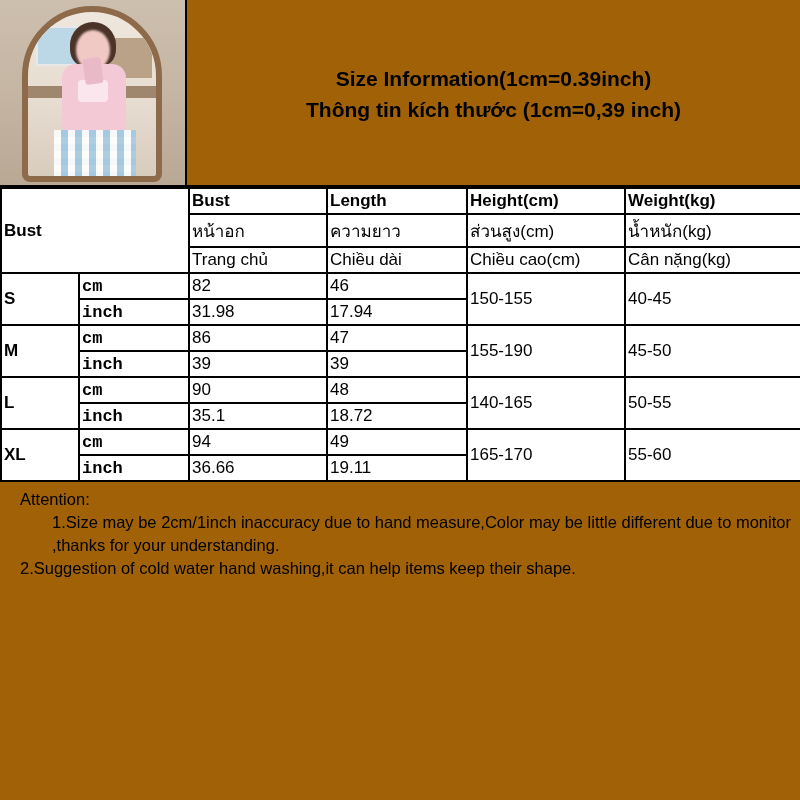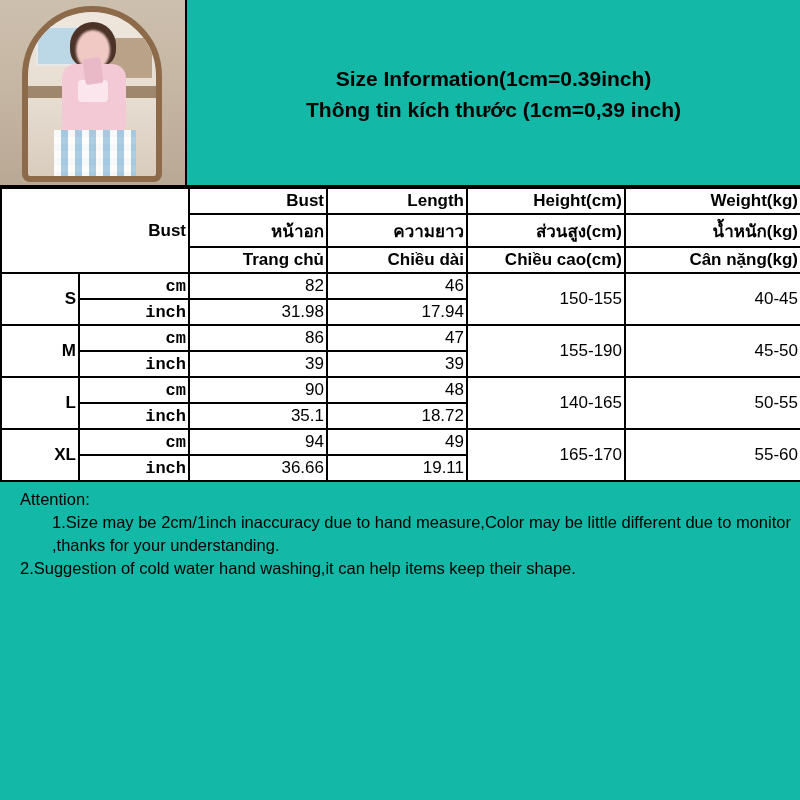--- a/index.html
+++ b/index.html
@@ -11,21 +11,21 @@
     width: 800px;
     height: 800px;
     font-family: "Liberation Sans", sans-serif;
     color: #000;
     overflow: hidden;
   }
   .page {
     position: relative;
     width: 800px;
     height: 800px;
-    background: #14b8a6;
+    background: #a16207;
   }
   
   .top-band {
     display: flex;
     height: 185px;
     border-bottom: 2px solid #000;
   }
   .photo {
     width: 185px;
     height: 185px;
@@ -156,32 +156,32 @@
   .title-block .t-line.thai { font-size: 20px; }
 
   
   table.size-table {
     border-collapse: collapse;
     table-layout: fixed;
     width: 800px;
   }
   table.size-table td {
     border: 2px solid #000;
-    text-align: right;
+    text-align: left;
     vertical-align: middle;
     font-size: 17px;
     padding: 2px 2px;
     background: #ffffff;
   }
   td.hdr {
     font-weight: bold;
     font-size: 17px;
     background: #ebebeb;
   }
-  td.hdr.sub { font-weight: bold; }
+  td.hdr.sub { font-weight: normal; }
   td.size-word {
     font-weight: bold;
     font-size: 27px;
     background: #ebebeb;
   }
   td.size-label {
     font-weight: bold;
     font-size: 19px;
     background: #ebebeb;
   }

